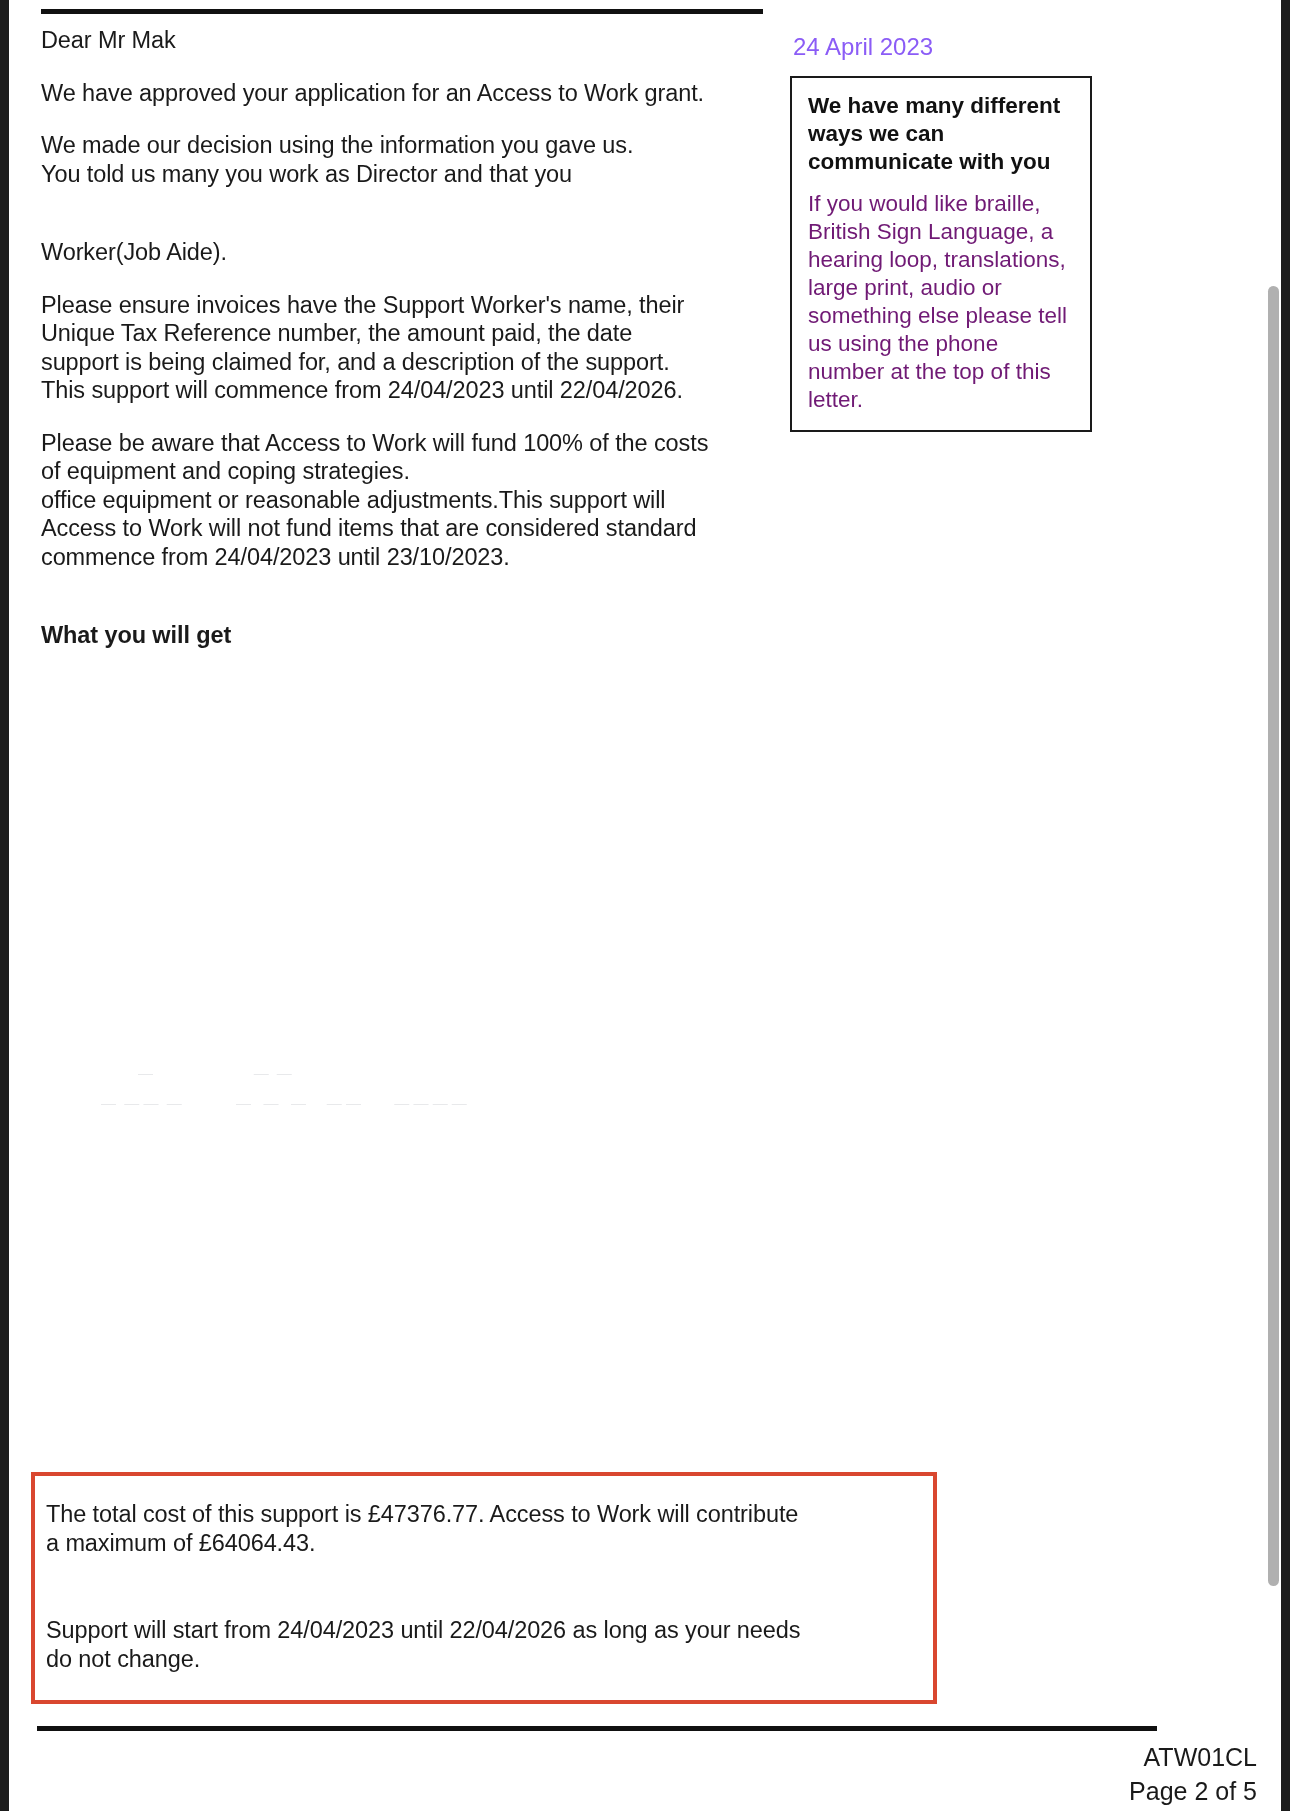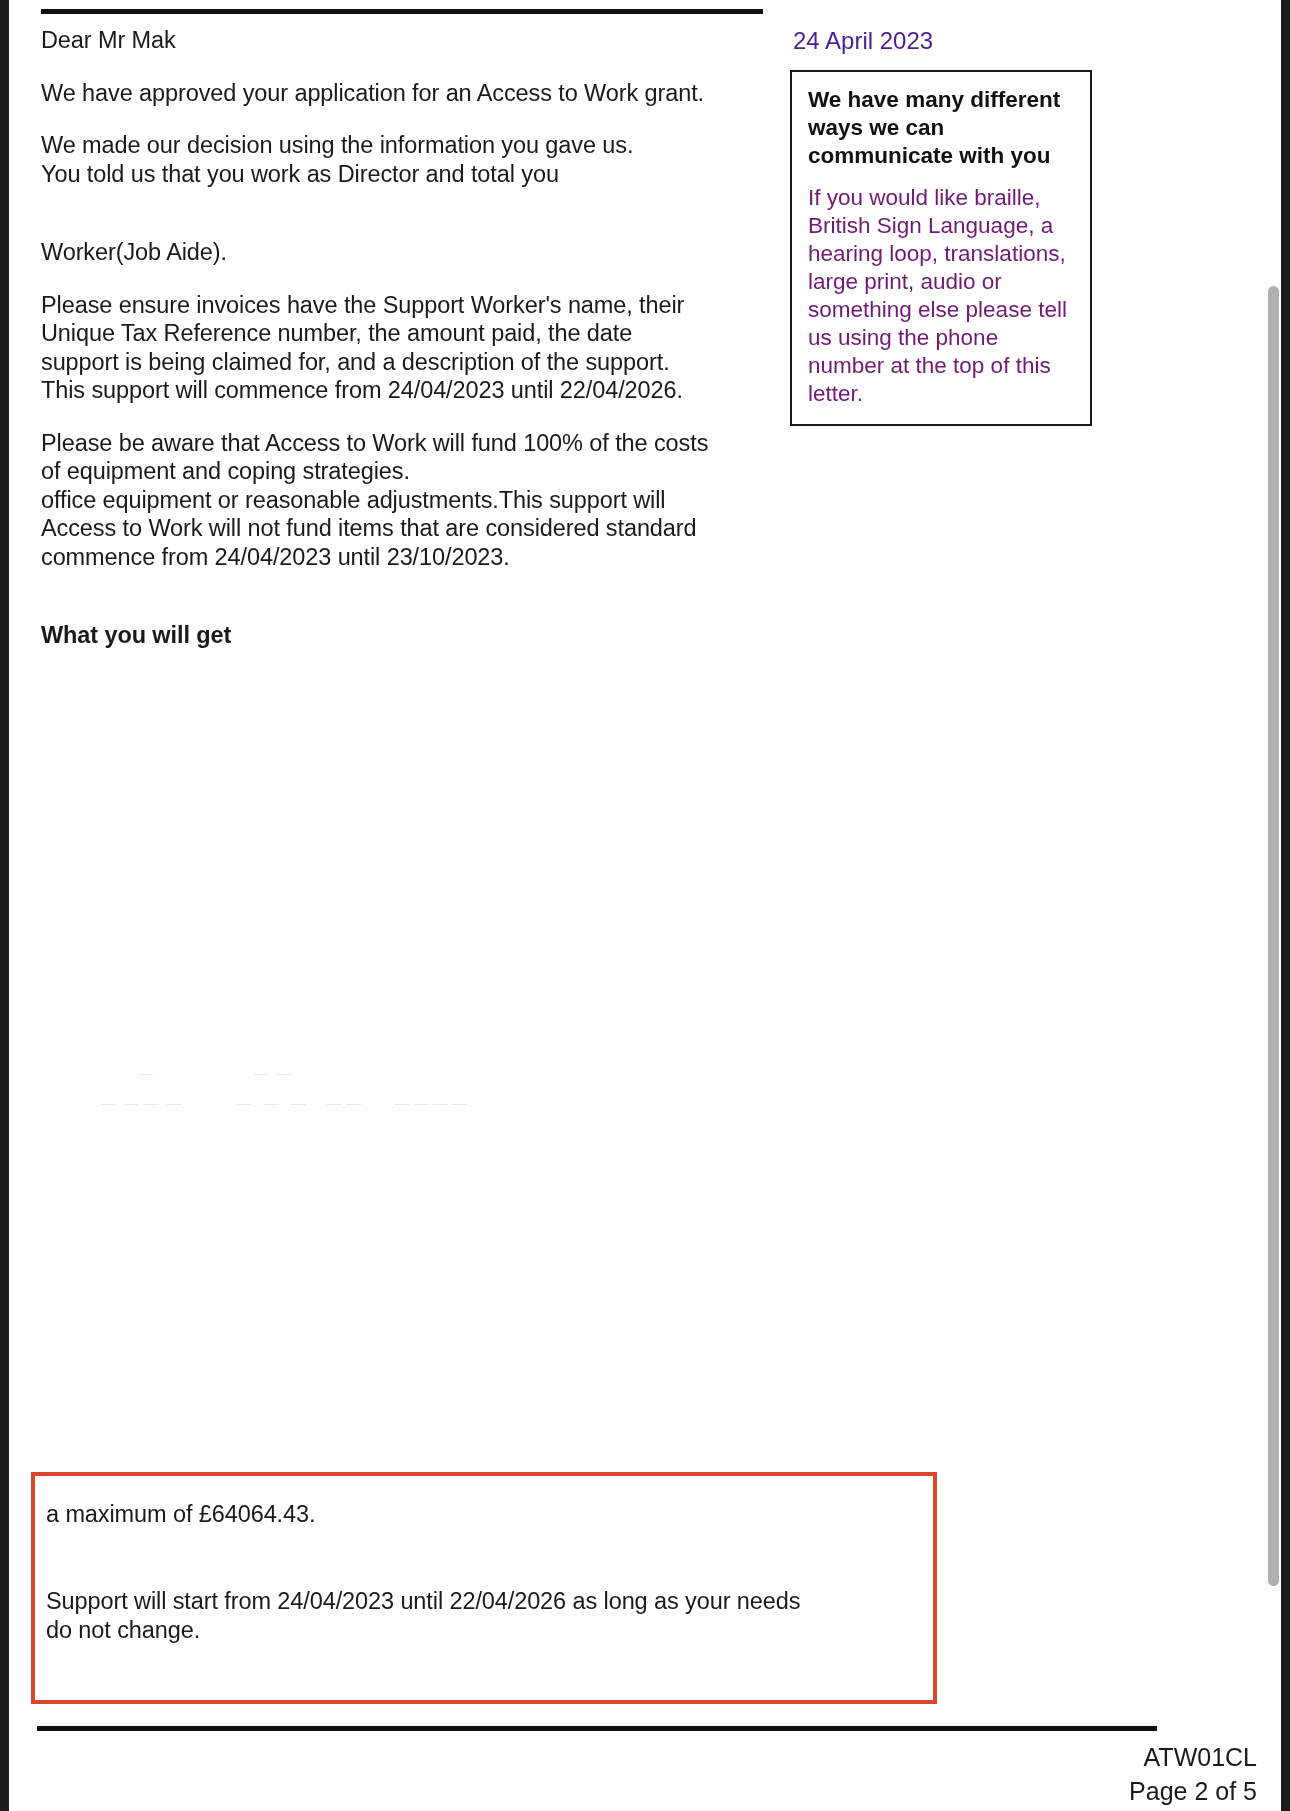--- a/index.html
+++ b/index.html
@@ -112,22 +112,22 @@
   
   .right-col {
     position: absolute;
     left: 781px;
     top: 22px;
     width: 302px;
   }
   .letter-date {
     font-size: 24px;
     line-height: 30px;
-    margin: 4px 0 14px 3px;
-    color: #4c1d95;
+    margin: 10px 0 14px 3px;
+    color: #8b5cf6;
   }
   .comms-box {
     border: 2.5px solid #1a1a1a;
     padding: 14px 16px 16px 16px;
     box-sizing: border-box;
     width: 302px;
   }
   .comms-box h2 {
     margin: 0 0 14px 0;
     font-size: 22.5px;
@@ -209,21 +209,21 @@
 
     <div class="rule-top"></div>
 
     <div class="letter-body">
 
       <p>Dear Mr Mak</p>
 
       <p>We have approved your application for an Access to Work grant.</p>
 
       <p class="tight">We made our decision using the information you gave us.</p>
-      <p>You told us that you work as  Director and total you</p>
+      <p>You told us many you work as  Director and that you</p>
 
       <div class="spacer-lg"></div>
 
       <p>Worker(Job Aide).</p>
 
       <p class="tight">Please ensure invoices have the Support Worker's name, their</p>
       <p class="tight">Unique Tax Reference number, the amount paid, the date</p>
       <p class="tight">support is being claimed for, and a description of the support.</p>
       <p>This support will commence from 24/04/2023 until 22/04/2026.</p>
 
@@ -246,20 +246,21 @@
         <p>If you would like braille, British Sign Language, a hearing loop, translations, large print, audio or something else please tell us using the phone number at the top of this letter.</p>
       </div>
     </div>
 
     <div class="ghost-region">
       <div class="ghost-line indent">&nbsp;&nbsp;&nbsp;&nbsp;&nbsp;&nbsp;—&nbsp;&nbsp;&nbsp;&nbsp;&nbsp;&nbsp;&nbsp;&nbsp;&nbsp;&nbsp;&nbsp;&nbsp;&nbsp;&nbsp;&nbsp;&nbsp;— —</div>
       <div class="ghost-line">— &nbsp;— —&nbsp;&nbsp;—&nbsp;&nbsp;&nbsp;&nbsp;&nbsp;&nbsp;&nbsp;&nbsp;&nbsp;&nbsp;&nbsp;&nbsp;&nbsp;— &nbsp;&nbsp;— &nbsp;&nbsp;—&nbsp;&nbsp;&nbsp;&nbsp;&nbsp;— —&nbsp;&nbsp;&nbsp;&nbsp;&nbsp;&nbsp;&nbsp;&nbsp;— — — —</div>
     </div>
 
     <div class="highlight-box" style="border-color: rgb(217, 71, 47);">
+      <p>The total cost of this support is £47376.77. Access to Work will contribute</p>
       <p>a maximum of £64064.43.</p>
       <p class="second">Support will start from 24/04/2023 until 22/04/2026 as long as your needs</p>
       <p>do not change.</p>
     </div>
 
     <div class="rule-bottom"></div>
 
     <div class="footer">
       <div>ATW01CL</div>
       <div>Page 2 of 5</div>

